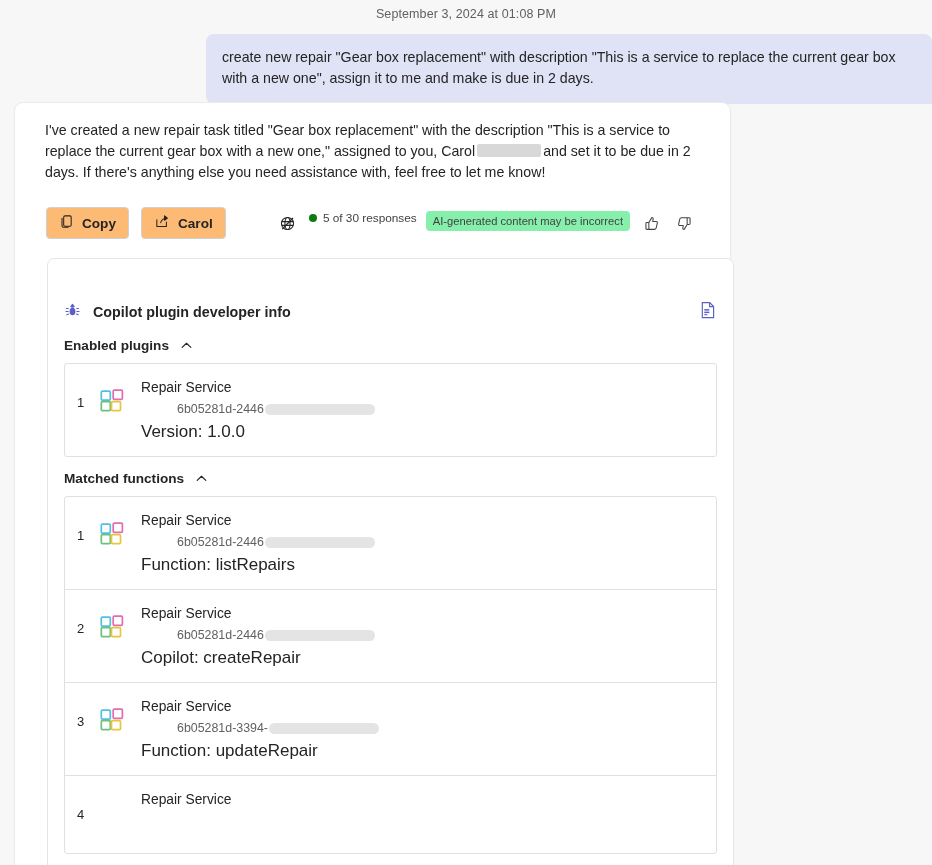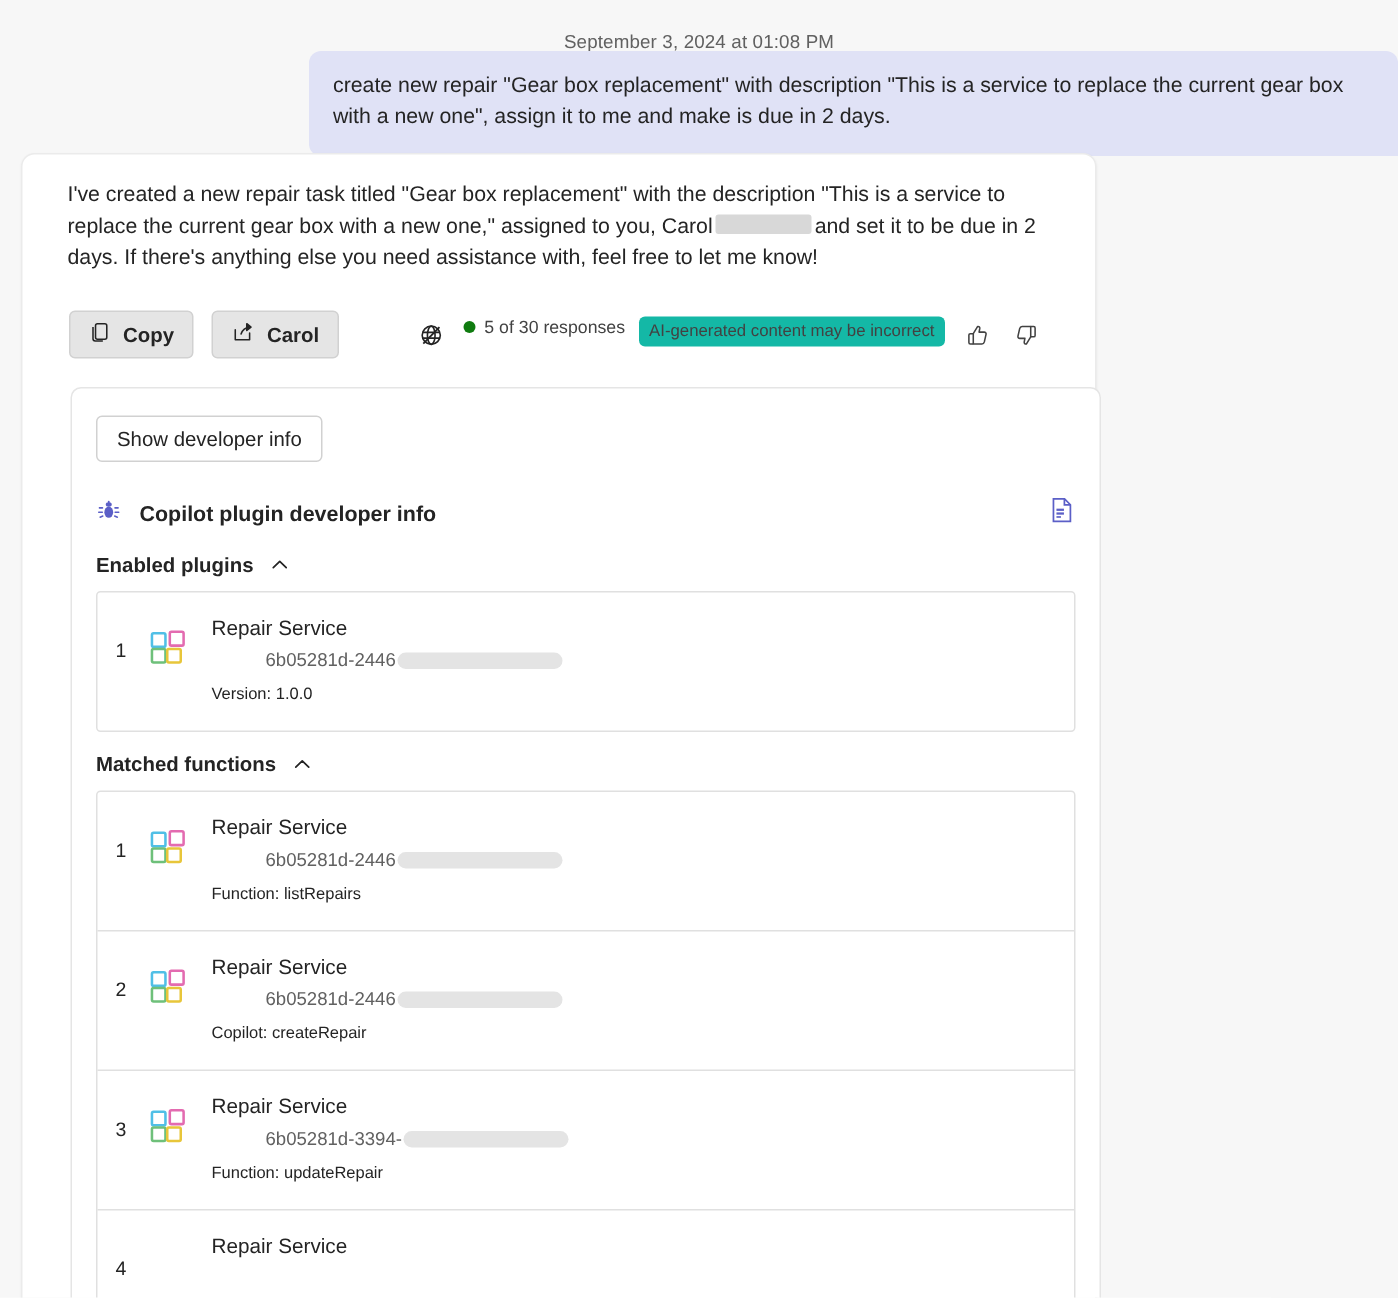--- a/index.html
+++ b/index.html
@@ -15,21 +15,21 @@
 
   .page {
     position: relative;
     width: 932px;
     height: 865px;
   }
 
   
   .timestamp {
     position: absolute;
-    top: 21px;
+    top: 7px;
     left: 0;
     width: 932px;
     text-align: center;
     font-size: 12.5px;
     color: #616161;
     letter-spacing: .1px;
   }
 
   
   .user-bubble {
@@ -82,21 +82,21 @@
     align-items: center;
     margin: 24px 0 0 14px;
     height: 32px;
   }
   .tb-btn {
     display: inline-flex;
     align-items: center;
     gap: 8px;
     height: 32px;
     padding: 0 12px;
-    background: #e5e5e5;
+    background: #fdba74;
     border: 1px solid #d1d1d1;
     border-radius: 4px;
     font-size: 13.6px;
     font-weight: 600;
     color: #242424;
     cursor: pointer;
     font-family: "Liberation Sans", sans-serif;
   }
   .tb-btn + .tb-btn { margin-left: 12px; }
 
@@ -117,21 +117,21 @@
   }
   .dot-green {
     width: 8px; height: 8px;
     border-radius: 50%;
     background: #0f7b0f;
     display: inline-block;
   }
   .ai-warning {
     font-size: 11.2px;
     color: #424242;
-    background: #14b8a6;
+    background: #86efac;
     border-radius: 4px;
     padding: 4px 7px;
     white-space: nowrap;
   }
   .icon-btn {
     display: inline-flex;
     align-items: center;
     justify-content: center;
     width: 24px; height: 24px;
     cursor: pointer;
@@ -241,21 +241,21 @@
   }
   .prow-id .redact {
     display: inline-block;
     width: 110px;
     height: 11px;
     background: #e4e4e4;
     border-radius: 6px;
     margin-left: 1px;
   }
   .prow-meta {
-    font-size: 11px;
+    font-size: 17px;
     color: #242424;
     line-height: 20px;
     margin-top: 3px;
   }
 </style>
 </head>
 <body>
 
 <div class="page">
 
@@ -324,21 +324,20 @@
             <path d="M11.8 2.8v7.3l-3.1 5.1c-.9.2-1.6-.4-1.5-1.4l.5-2.6H4.1c-.9 0-1.5-.8-1.3-1.6l1.2-5.3c.2-.8.8-1.5 1.7-1.5h6.1z"></path>
             <path d="M11.8 10.1h2.1c.6 0 1-.5 1-1V3.8c0-.6-.4-1-1-1h-2.1"></path>
           </svg>
         </span>
 
       </div>
     </div>
 
     <div class="dev-card">
 
-      <button class="show-dev-btn">Show developer info</button>
 
       <div class="dev-header">
         <span>
           <svg width="17" height="17" viewBox="0 0 18 18" fill="#5b5fc7">
             <ellipse cx="9" cy="10" rx="3.1" ry="4"></ellipse>
             <rect x="8.4" y="1.9" width="1.2" height="2.6" rx=".5"></rect>
             <ellipse cx="9" cy="4.6" rx="2.1" ry="1.6"></ellipse>
             <rect x="1.9" y="6.4" width="3.2" height="1.1" rx=".5"></rect>
             <rect x="12.9" y="6.4" width="3.2" height="1.1" rx=".5"></rect>
             <rect x="1.4" y="9.5" width="3.6" height="1.1" rx=".5"></rect>

